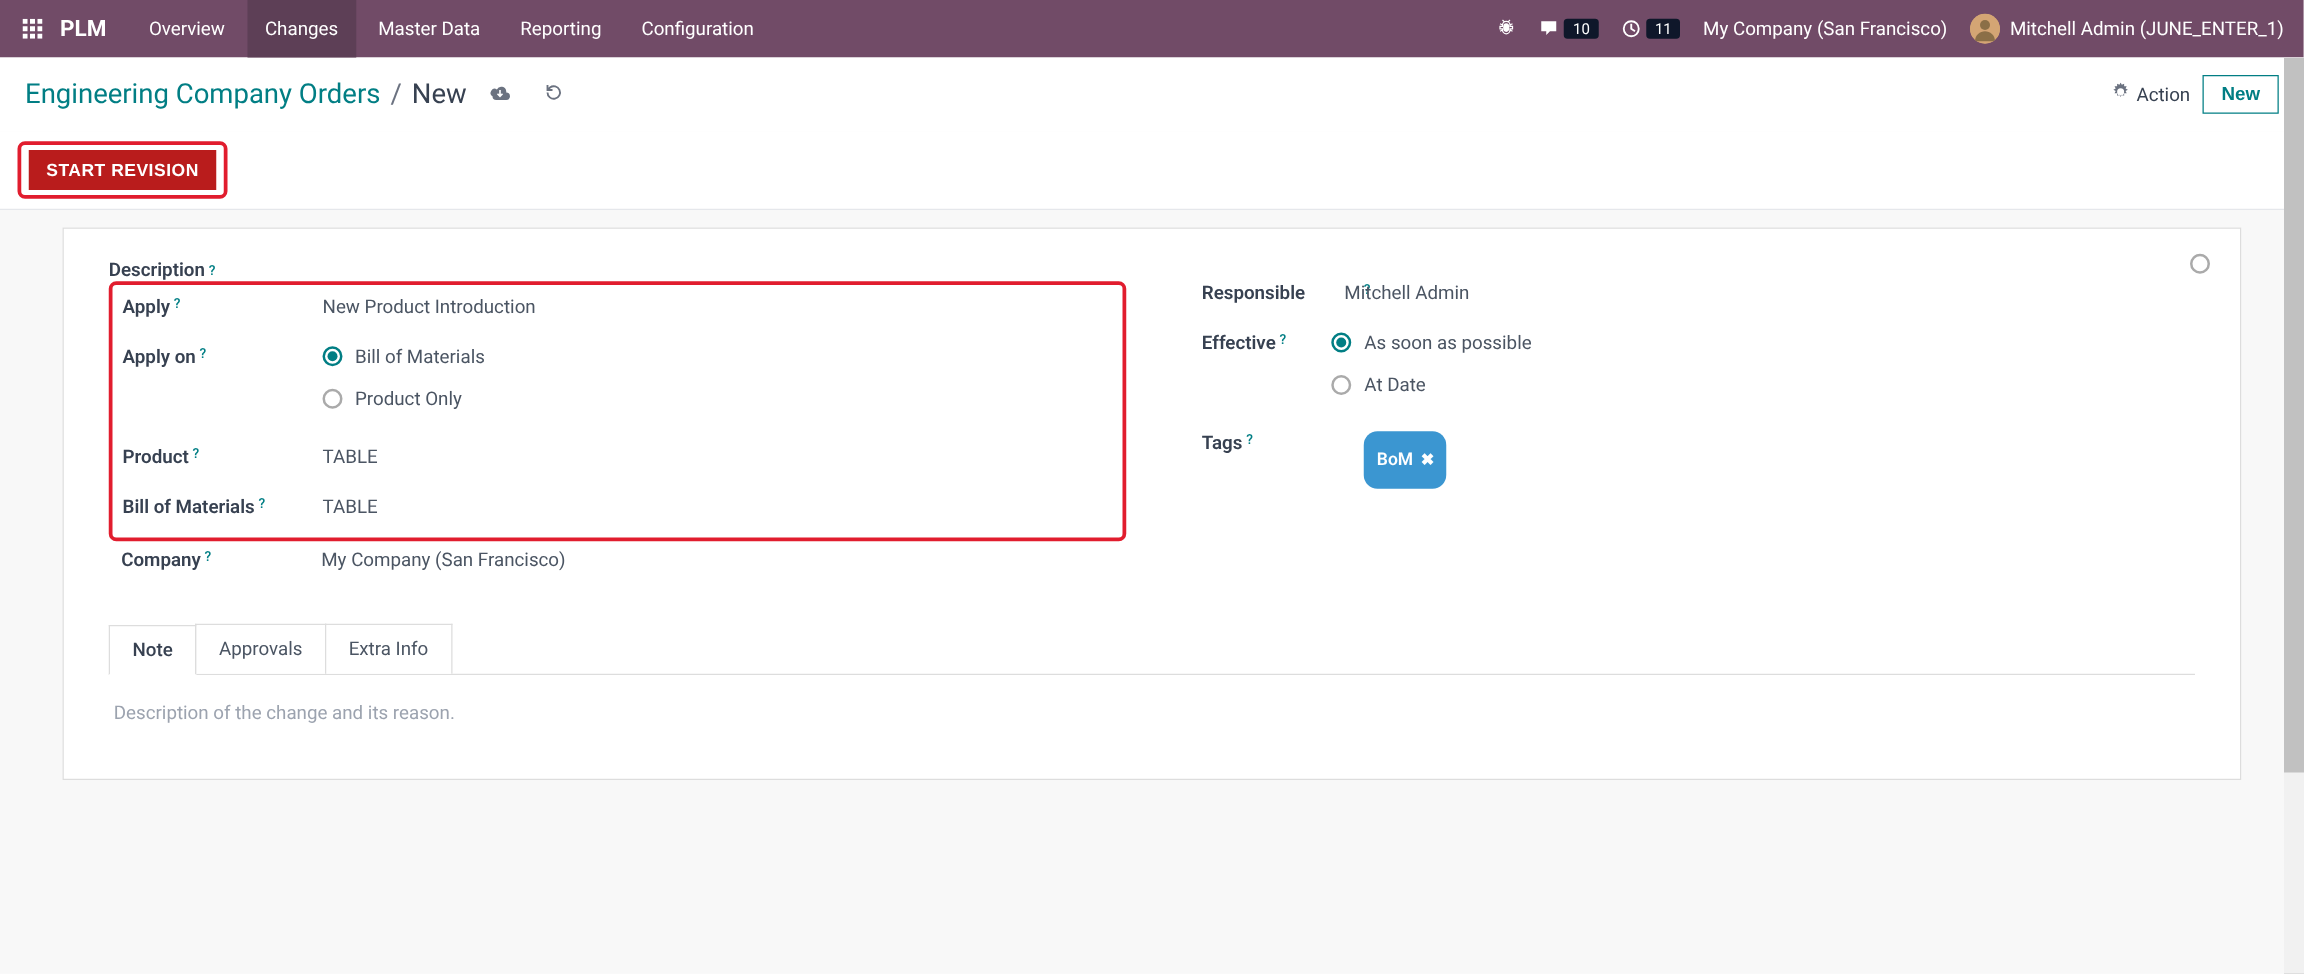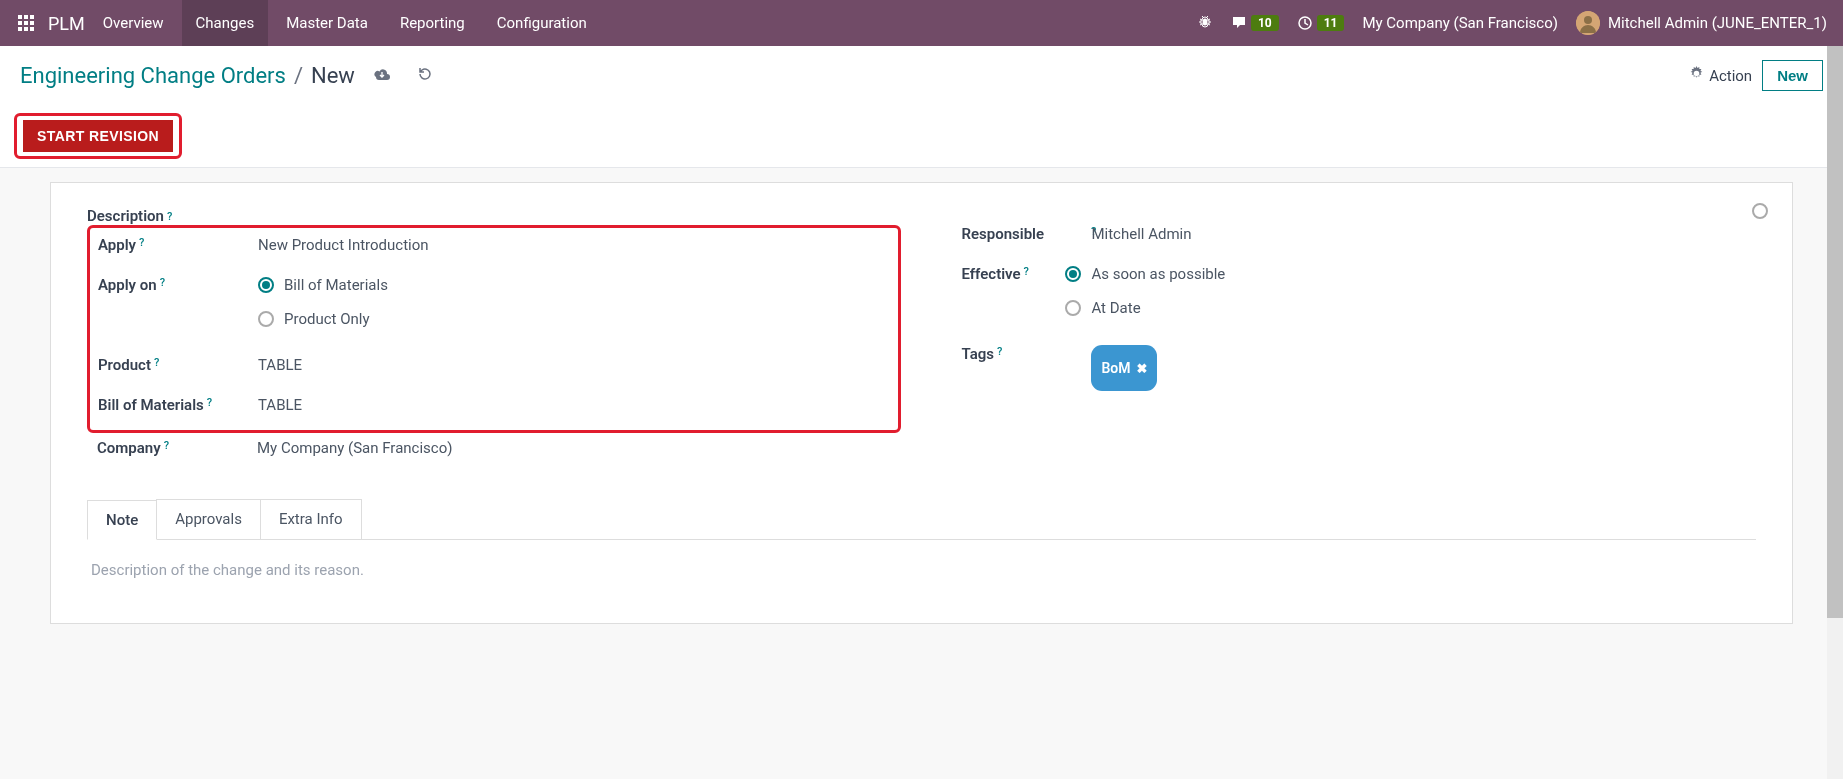--- a/index.html
+++ b/index.html
@@ -2,26 +2,26 @@
 <html><head>
 <meta charset="utf-8">
 <style>
 * { box-sizing: border-box; margin: 0; padding: 0; }
 body { font-family: -apple-system, BlinkMacSystemFont, "Segoe UI", Roboto, sans-serif; background: #f8f8f8; color: #374151; overflow-x: hidden; }
 
 
 .navbar { background: #714B67; height: 46px; display: flex; align-items: center; padding: 0 16px; color: #fff; }
 .nav-left { display: flex; align-items: center; gap: 4px; }
 .apps-icon { display: flex; align-items: center; justify-content: center; width: 20px; height: 20px; margin-right: 8px; }
-.app-name { font-size: 18px; font-weight: 400; margin-right: 0; }
+.app-name { font-size: 18px; font-weight: 700; margin-right: 16px; }
 .nav-item { padding: 0 14px; height: 46px; display: flex; align-items: center; font-size: 15px; cursor: pointer; }
 .nav-item.active { background: #5d3f56; }
 .nav-right { margin-left: auto; display: flex; align-items: center; gap: 18px; }
 .nav-icon { display: flex; align-items: center; gap: 4px; cursor: pointer; }
-.badge { background: #4d7c0f; color: #fff; font-size: 12px; font-weight: 700; padding: 1px 7px; border-radius: 3px; }
+.badge { background: #0f172a; color: #fff; font-size: 12px; font-weight: 400; padding: 1px 7px; border-radius: 3px; }
 .company-name, .user-name { font-size: 15px; }
 .avatar { width: 24px; height: 24px; border-radius: 50%; background: #d4a574; display: inline-flex; align-items: center; justify-content: center; font-size: 11px; overflow: hidden; }
 
 
 .breadcrumb-bar { background: #fff; padding: 14px 20px; display: flex; align-items: center; }
 .breadcrumb { display: flex; align-items: center; gap: 8px; font-size: 22px; }
 .breadcrumb-link { color: #017E84; }
 .breadcrumb-sep { color: #6b7280; }
 .breadcrumb-current { color: #374151; }
 .bc-icon { font-size: 16px; color: #6b7280; margin-left: 10px; cursor: pointer; }
@@ -127,21 +127,21 @@
             <path d="M4 22c0-5 4-8 8-8s8 3 8 8" fill="#8b6f47"></path>
           </svg>
       </span>
       <span class="user-name">Mitchell Admin (JUNE_ENTER_1)</span>
     </span>
   </div>
 </div>
 
 <div class="breadcrumb-bar">
   <div class="breadcrumb">
-    <span class="breadcrumb-link">Engineering Change Orders</span>
+    <span class="breadcrumb-link">Engineering Company Orders</span>
     <span class="breadcrumb-sep">/</span>
     <span class="breadcrumb-current">New</span>
     <span class="bc-icon">
       <svg width="18" height="14" viewBox="0 0 18 14" fill="#6b7280">
           <path d="M14 6a4 4 0 0 0-7.5-1.5A3 3 0 0 0 3 10a3 3 0 0 0 3 3h8a3 3 0 0 0 0-6z"></path>
           <path d="M9 5v5M7 8l2 2 2-2" stroke="#fff" stroke-width="1.3" fill="none"></path>
         </svg>
     </span>
     <span class="bc-icon" style="margin-left:18px;">
       <svg width="16" height="16" viewBox="0 0 16 16" fill="none" stroke="#6b7280" stroke-width="1.5">
@@ -225,21 +225,21 @@
           <div class="field-label">
               <span>Company</span>
               <span class="help-q">?</span>
             </div>
           <div class="field-value">My Company (San Francisco)</div>
         </div>
       </div>
 
       <div class="col-right">
         <div class="field-row">
-          <div class="field-label" style="width:130px;gap:47px;">
+          <div class="field-label" style="width:114px;gap:47px;">
               <span>Responsible</span>
               <span class="help-q">?</span>
             </div>
           <div class="field-value">Mitchell Admin</div>
         </div>
         <div class="field-row">
           <div class="field-label" style="width:104px;">
               <span>Effective</span>
               <span class="help-q">?</span>
             </div>

